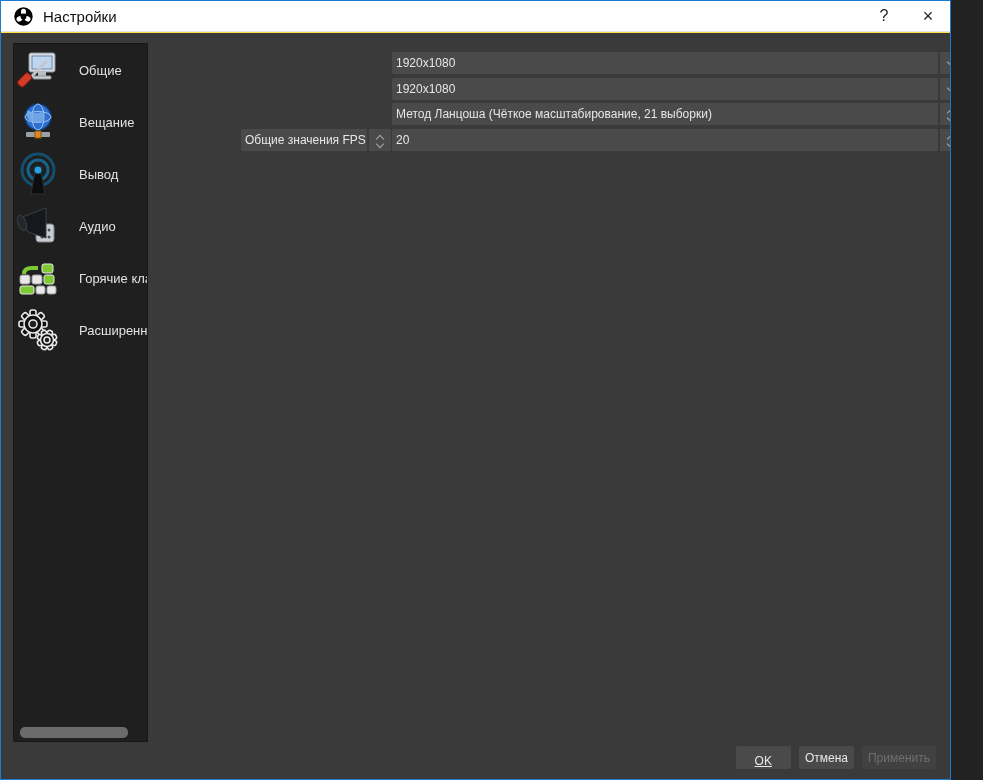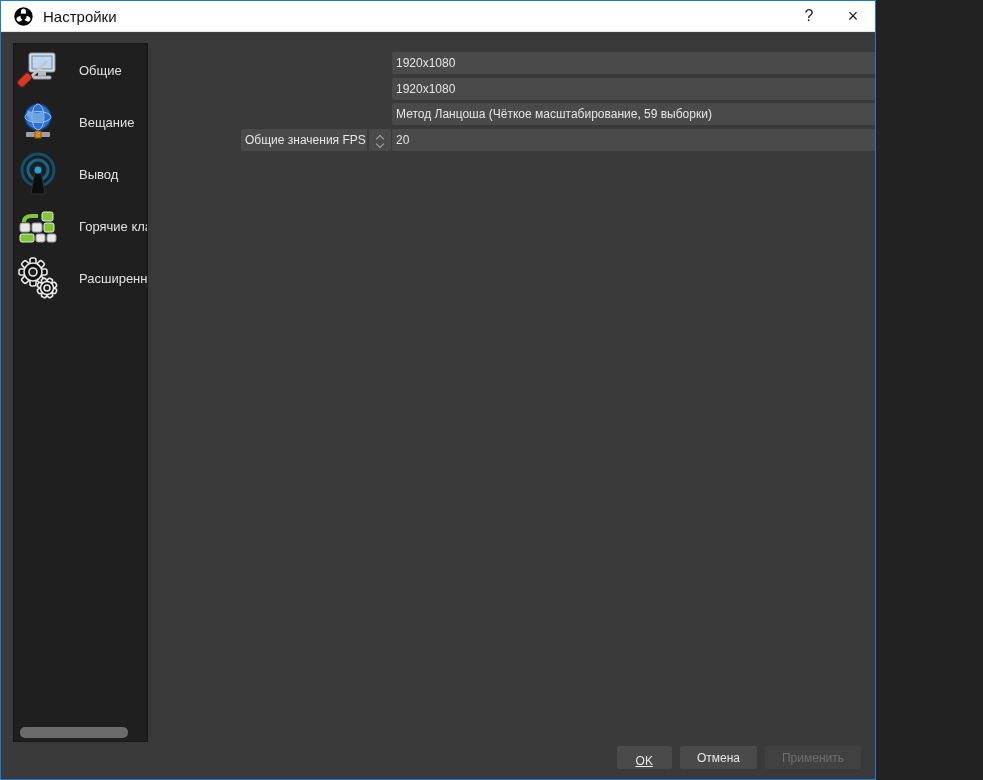--- a/index.html
+++ b/index.html
@@ -1,21 +1,21 @@
 <!DOCTYPE html>
 <html><head>
 <meta charset="utf-8">
 <style>
   * { box-sizing: border-box; margin: 0; padding: 0; }
   html,body { width: 983px; height: 780px; background:#222; }
   body { font-family: "Liberation Sans", "DejaVu Sans", sans-serif; }
 
   .window {
-    position: relative; width: 876px; height: 780px;
-    border: 1px solid #1b7ad4; background: #404040; overflow: hidden;
+    position: relative; width: 951px; height: 780px;
+    border: 1px solid #1b7ad4; background: #fde047; overflow: hidden;
   }
 
   
   .titlebar {
     position: absolute; top:0; left:0; right:0; height: 31px;
     background: #ffffff; display: flex; align-items: center;
     border-bottom: 1px solid #e5e5e5;
   }
   .titlebar .logo { margin-left: 12px; width: 21px; height: 21px; flex: 0 0 auto; }
   .titlebar .title { margin-left: 9px; font-size: 15px; color: #111; }
@@ -73,21 +73,21 @@
   .chev.down { transform: rotate(45deg); margin-top:-2px; }
   .chev.up   { transform: rotate(-135deg); margin-bottom:-2px; margin-top:2px; }
   .updown { display:flex; flex-direction:column; align-items:center; gap:3px; }
 
   
   .footer {
     position:absolute; right:14px; bottom:10px; display:flex; gap:8px;
   }
   .btn {
     height:23px; background:#4a4a4a; border:none; border-radius:2px;
-    color:#e8e8e8; font-size:12px; padding:0 17px; font-family:inherit;
+    color:#e8e8e8; font-size:12px; padding:0 6px; font-family:inherit;
   }
   .btn.ok { padding:8px 19px;text-decoration:underline; }
   .btn.disabled { background:#414141; color:#6f6f6f; }
 </style>
 </head>
 <body>
 
 <div class="window">
 
   <div class="titlebar">
@@ -137,20 +137,32 @@
       <div class="side-item">
         <svg class="ic" viewBox="0 0 44 44">
           <circle cx="22" cy="18" r="16" fill="none" stroke="#14506e" stroke-width="3"></circle>
           <circle cx="22" cy="18" r="10" fill="none" stroke="#17648a" stroke-width="3"></circle>
           <polygon points="19,20 25,20 29,42 15,42" fill="#0c0d0f" stroke="#2c2f33"></polygon>
           <circle cx="22" cy="18" r="4" fill="#2d9fd8" stroke="#0c3b52"></circle>
         </svg>
         <span class="lbl">Вывод</span>
       </div>
 
+      <div class="side-item">
+        <svg class="ic" viewBox="0 0 44 44">
+          <rect x="20" y="20" width="18" height="18" rx="3" fill="#c9ccd1" stroke="#7e838a"></rect>
+          <circle cx="26" cy="26" r="1.5" fill="#4a4e54"></circle>
+            <circle cx="33" cy="26" r="1.5" fill="#4a4e54"></circle>
+          <circle cx="26" cy="33" r="1.5" fill="#4a4e54"></circle>
+            <circle cx="33" cy="33" r="1.5" fill="#4a4e54"></circle>
+          <polygon points="4,14 30,4 30,34 12,28" fill="#15181c" stroke="#3a3f46"></polygon>
+          <ellipse cx="6" cy="19" rx="4" ry="8" fill="#23272c" stroke="#3a3f46" transform="rotate(-18 6 19)"></ellipse>
+        </svg>
+        <span class="lbl">Аудио</span>
+      </div>
 
 
       <div class="side-item">
         <svg class="ic" viewBox="0 0 44 44">
           <path d="M8 18 q0 -6 8 -6 h6" fill="none" stroke="#7ec832" stroke-width="4"></path>
           <rect x="26" y="8" width="11" height="9" rx="2" fill="#7ec832" stroke="#e8e8e8"></rect>
           <rect x="4" y="19" width="10" height="9" rx="2" fill="#e8e8e8" stroke="#9b9b9b"></rect>
           <rect x="16" y="19" width="10" height="9" rx="2" fill="#e8e8e8" stroke="#9b9b9b"></rect>
           <rect x="28" y="19" width="10" height="9" rx="2" fill="#7ec832" stroke="#e8e8e8"></rect>
           <rect x="4" y="30" width="14" height="8" rx="2" fill="#7ec832" stroke="#e8e8e8"></rect>
@@ -205,21 +217,21 @@
         <div class="field">1920x1080</div>
         <div class="arrows">
             <span class="chev down"></span>
           </div>
       </div>
     </div>
 
     <div class="form-row row-3">
 
       <div class="combo value">
-        <div class="field">Метод Ланцоша (Чёткое масштабирование, 59 выборки)</div>
+        <div class="field">Метод Ланцоша (Чёткое масштабирование, 21 выборки)</div>
         <div class="arrows">
           <span class="updown">
               <span class="chev up"></span>
               <span class="chev down"></span>
             </span>
         </div>
       </div>
     </div>
 
     <div class="form-row row-4">

